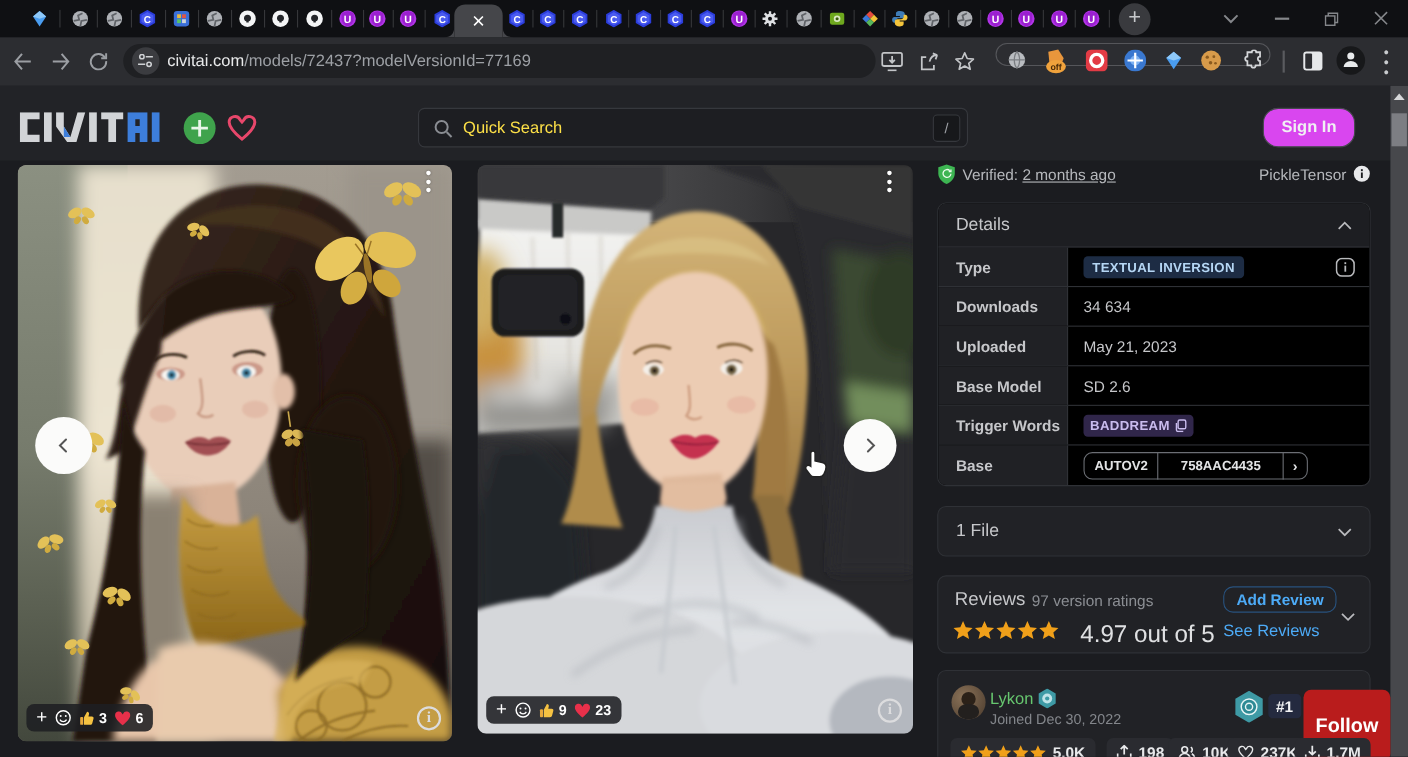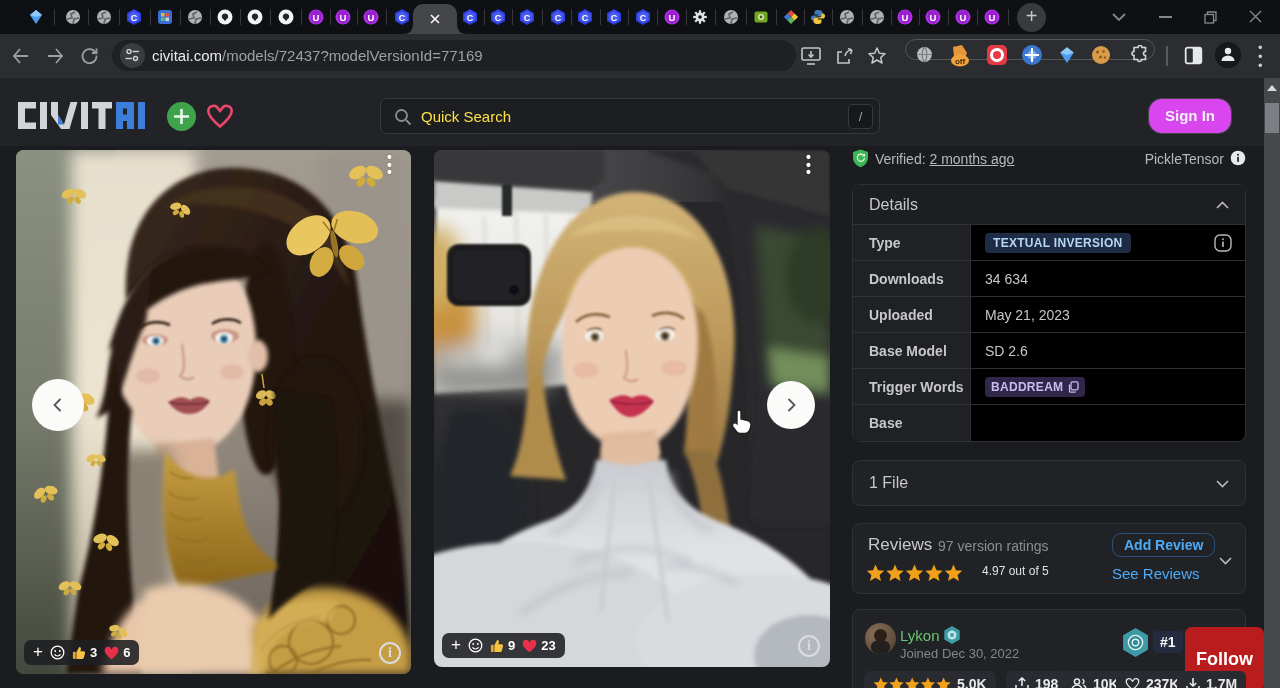--- a/index.html
+++ b/index.html
@@ -841,20 +841,29 @@
             <span class="purplebadge">BADDREAM
         <svg width="11" height="12" viewBox="0 0 11 12">
                 <rect x="3" y="0.8" width="7" height="8" rx="1.5" fill="none" stroke="#c9bcee" stroke-width="1.3"></rect>
                 <path d="M1.5 3.5 v6.5 a1.2 1.2 0 0 0 1.2 1.2 h5" fill="none" stroke="#c9bcee" stroke-width="1.3"></path>
               </svg>
       </span>
           </div>
         </div>
       <div class="drow">
           <div class="lbl">Base</div>
+          <div class="val">
+            <div class="hashctl">
+              <span style="padding:0 9px;">AUTOV2</span>
+              <div class="dv"></div>
+              <span style="padding:0 20px;">758AAC4435</span>
+              <div class="dv"></div>
+              <span style="padding:0 8px;font-size:13px;">›</span>
+            </div>
+          </div>
         </div>
     </div>
 
     <div class="seccard" id="filecard">
       <span style="position:absolute;left:16px;top:13px;font-size:16px;color:#c6c7ca;">1 File</span>
       <svg class="abs" style="right:16px;top:19px" width="13" height="8" viewBox="0 0 13 8">
           <path d="M1 1 L6.5 6.5 L12 1" stroke="#b9babd" stroke-width="1.6" fill="none"></path>
         </svg>
     </div>
 
@@ -865,21 +874,21 @@
       <svg class="abs" style="right:13px;top:33px" width="13" height="8" viewBox="0 0 13 8">
           <path d="M1 1 L6.5 6.5 L12 1" stroke="#b9babd" stroke-width="1.6" fill="none"></path>
         </svg>
       <span style="position:absolute;left:13px;top:40px;"><svg width="97" height="19" viewBox="0 0 97 19">
             <path transform="translate(0.0,0)" d="M9.5 0.5 L12 6.2 L18.2 6.8 L13.6 10.9 L15 17 L9.5 13.7 L4 17 L5.4 10.9 L0.8 6.8 L7 6.2 Z" fill="#f0a01a"></path>
             <path transform="translate(19.5,0)" d="M9.5 0.5 L12 6.2 L18.2 6.8 L13.6 10.9 L15 17 L9.5 13.7 L4 17 L5.4 10.9 L0.8 6.8 L7 6.2 Z" fill="#f0a01a"></path>
             <path transform="translate(39.0,0)" d="M9.5 0.5 L12 6.2 L18.2 6.8 L13.6 10.9 L15 17 L9.5 13.7 L4 17 L5.4 10.9 L0.8 6.8 L7 6.2 Z" fill="#f0a01a"></path>
             <path transform="translate(58.5,0)" d="M9.5 0.5 L12 6.2 L18.2 6.8 L13.6 10.9 L15 17 L9.5 13.7 L4 17 L5.4 10.9 L0.8 6.8 L7 6.2 Z" fill="#f0a01a"></path>
             <path transform="translate(78.0,0)" d="M9.5 0.5 L12 6.2 L18.2 6.8 L13.6 10.9 L15 17 L9.5 13.7 L4 17 L5.4 10.9 L0.8 6.8 L7 6.2 Z" fill="#f0a01a"></path>
           </svg></span>
-      <span style="position:absolute;left:129px;top:40px;font-size:12px;color:#dfe0e2;">4.97 out of 5</span>
+      <span style="position:absolute;left:129px;top:40px;font-size:22px;color:#dfe0e2;">4.97 out of 5</span>
       <span style="position:absolute;left:259px;top:41px;font-size:15px;color:#4dabf7;">See Reviews</span>
     </div>
 
     <div class="seccard" id="usercard">
       <div style="position:absolute;left:12px;top:13px;width:31px;height:31px;border-radius:50%;background:radial-gradient(circle at 35% 35%, #8a7258, #4a3a2c);overflow:hidden;">
         <div style="position:absolute;left:9px;top:6px;width:13px;height:13px;border-radius:50%;background:#2b2118;"></div>
         <div style="position:absolute;left:6px;top:17px;width:19px;height:14px;border-radius:45%;background:#23201e;"></div>
       </div>
       <span style="position:absolute;left:47px;top:17px;color:#67c76f;font-size:15px;">Lykon</span>
       <svg class="abs" style="left:90px;top:16px" width="18" height="18" viewBox="0 0 28 28">

